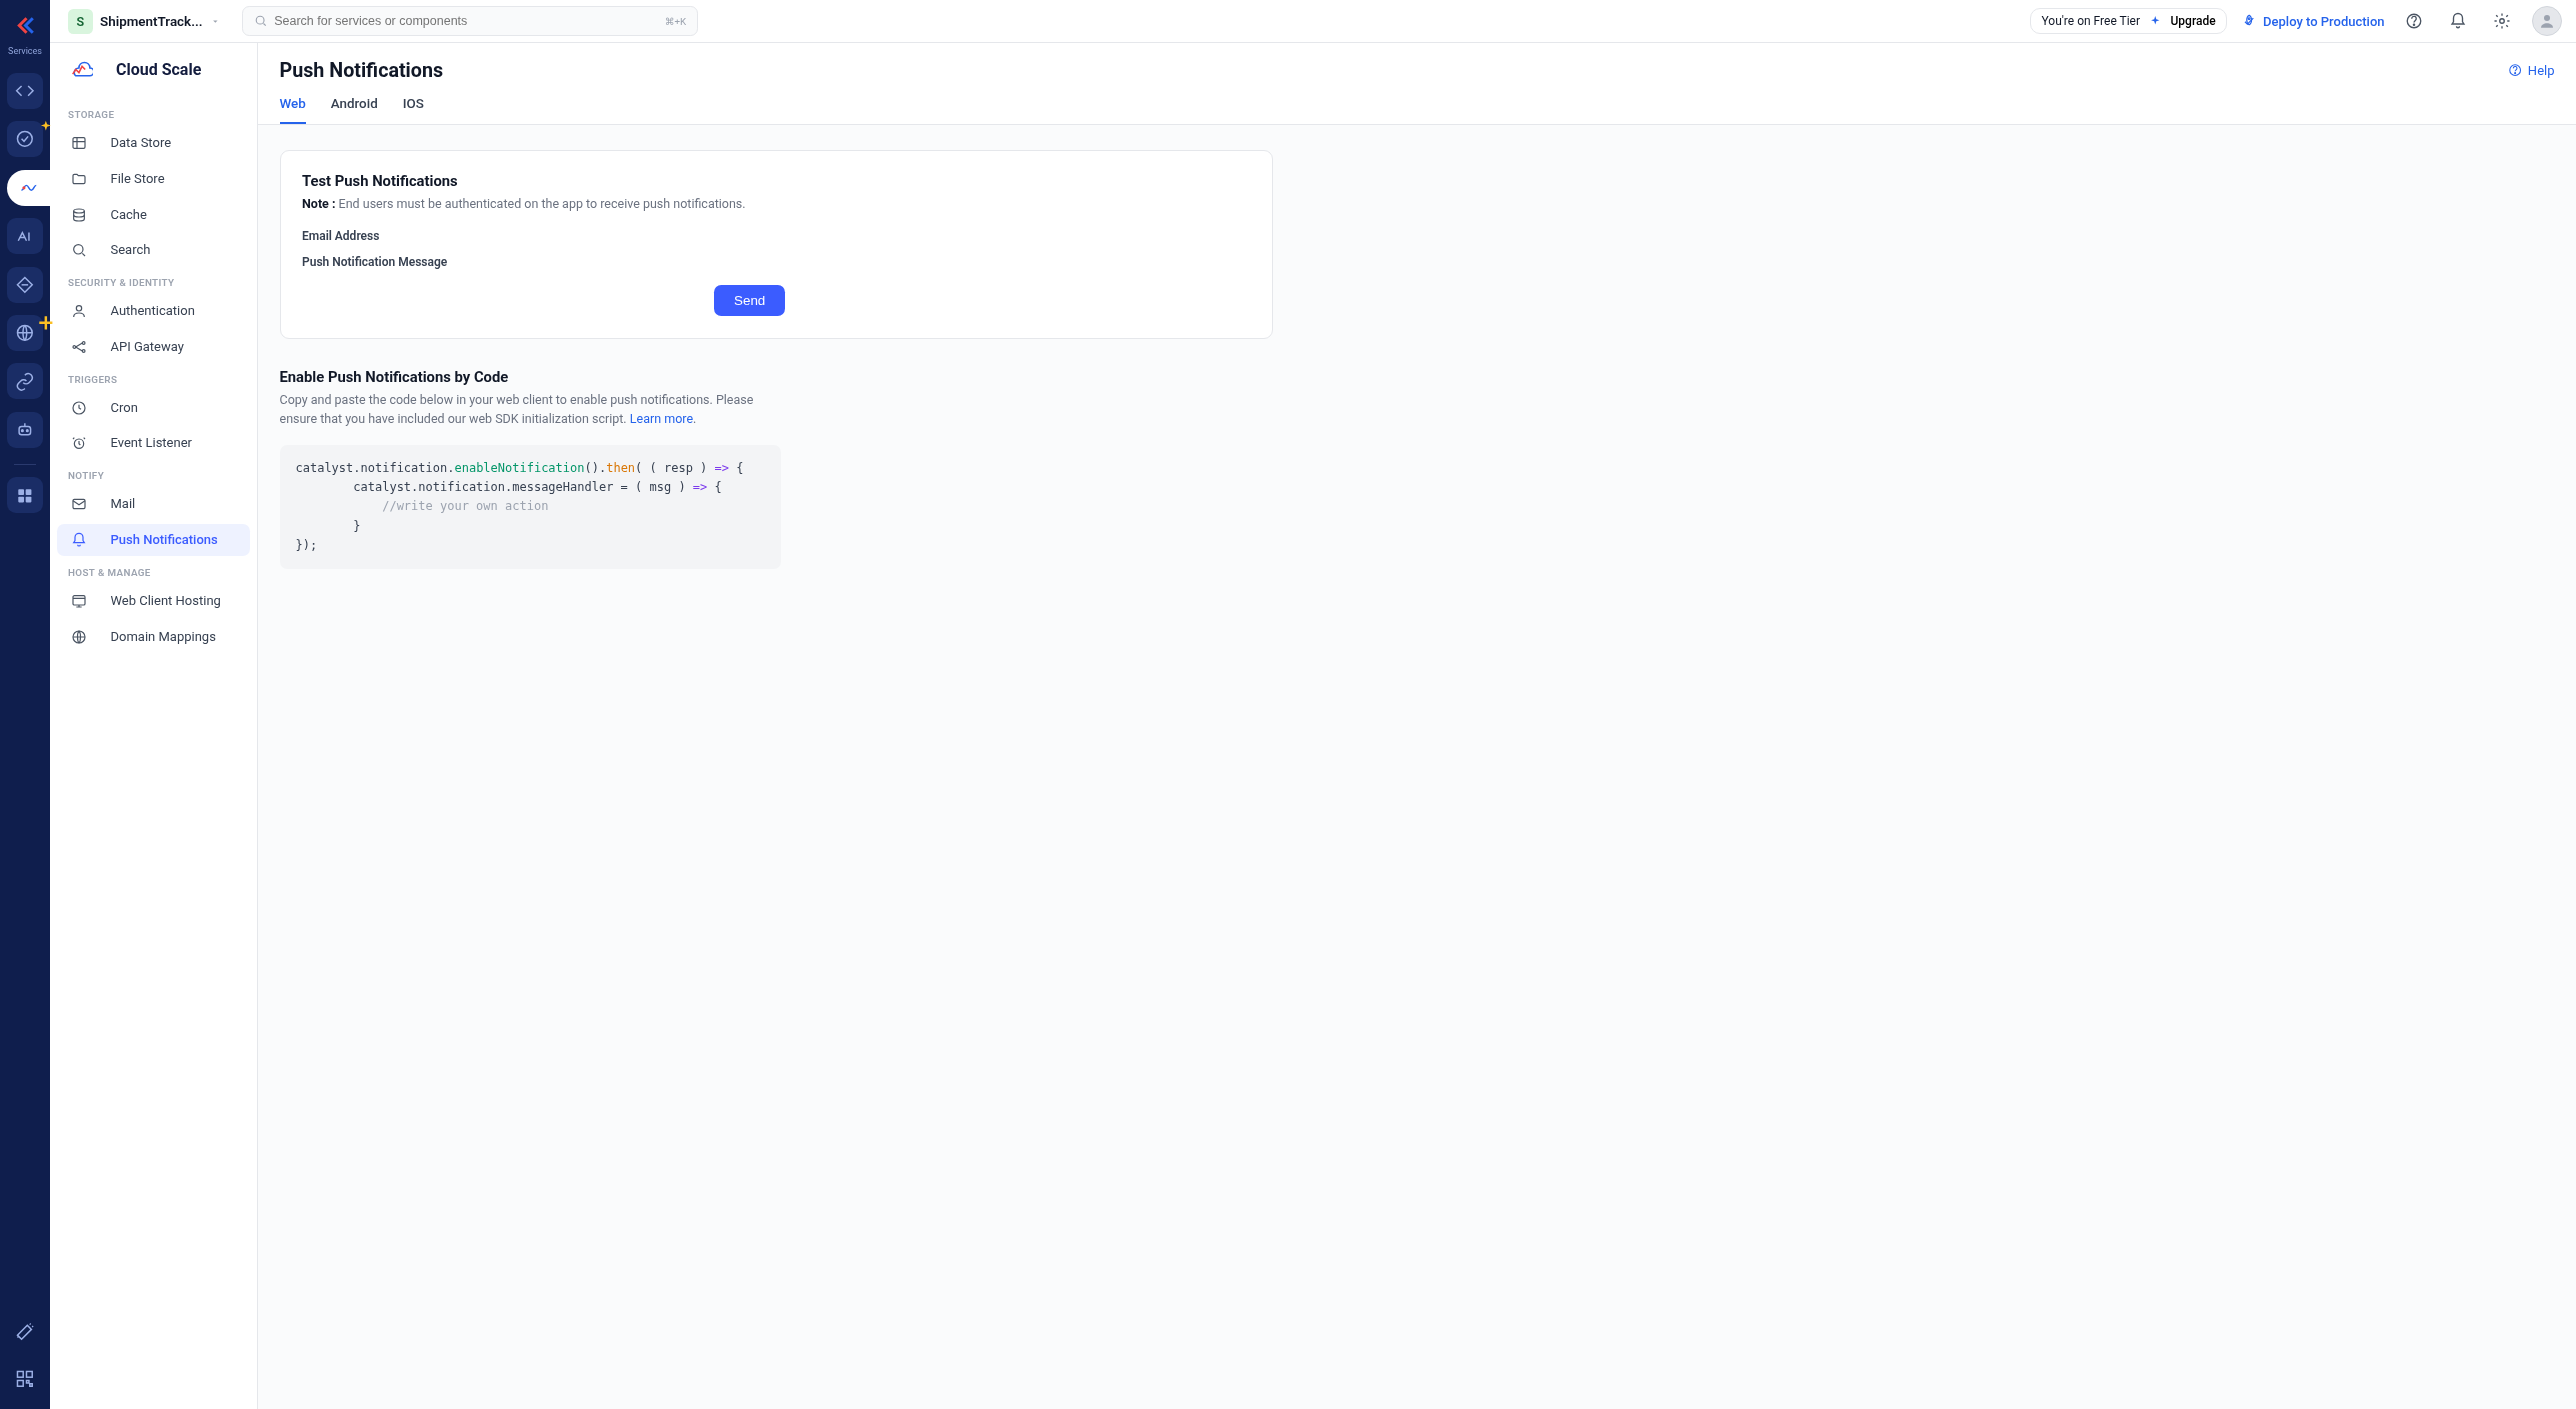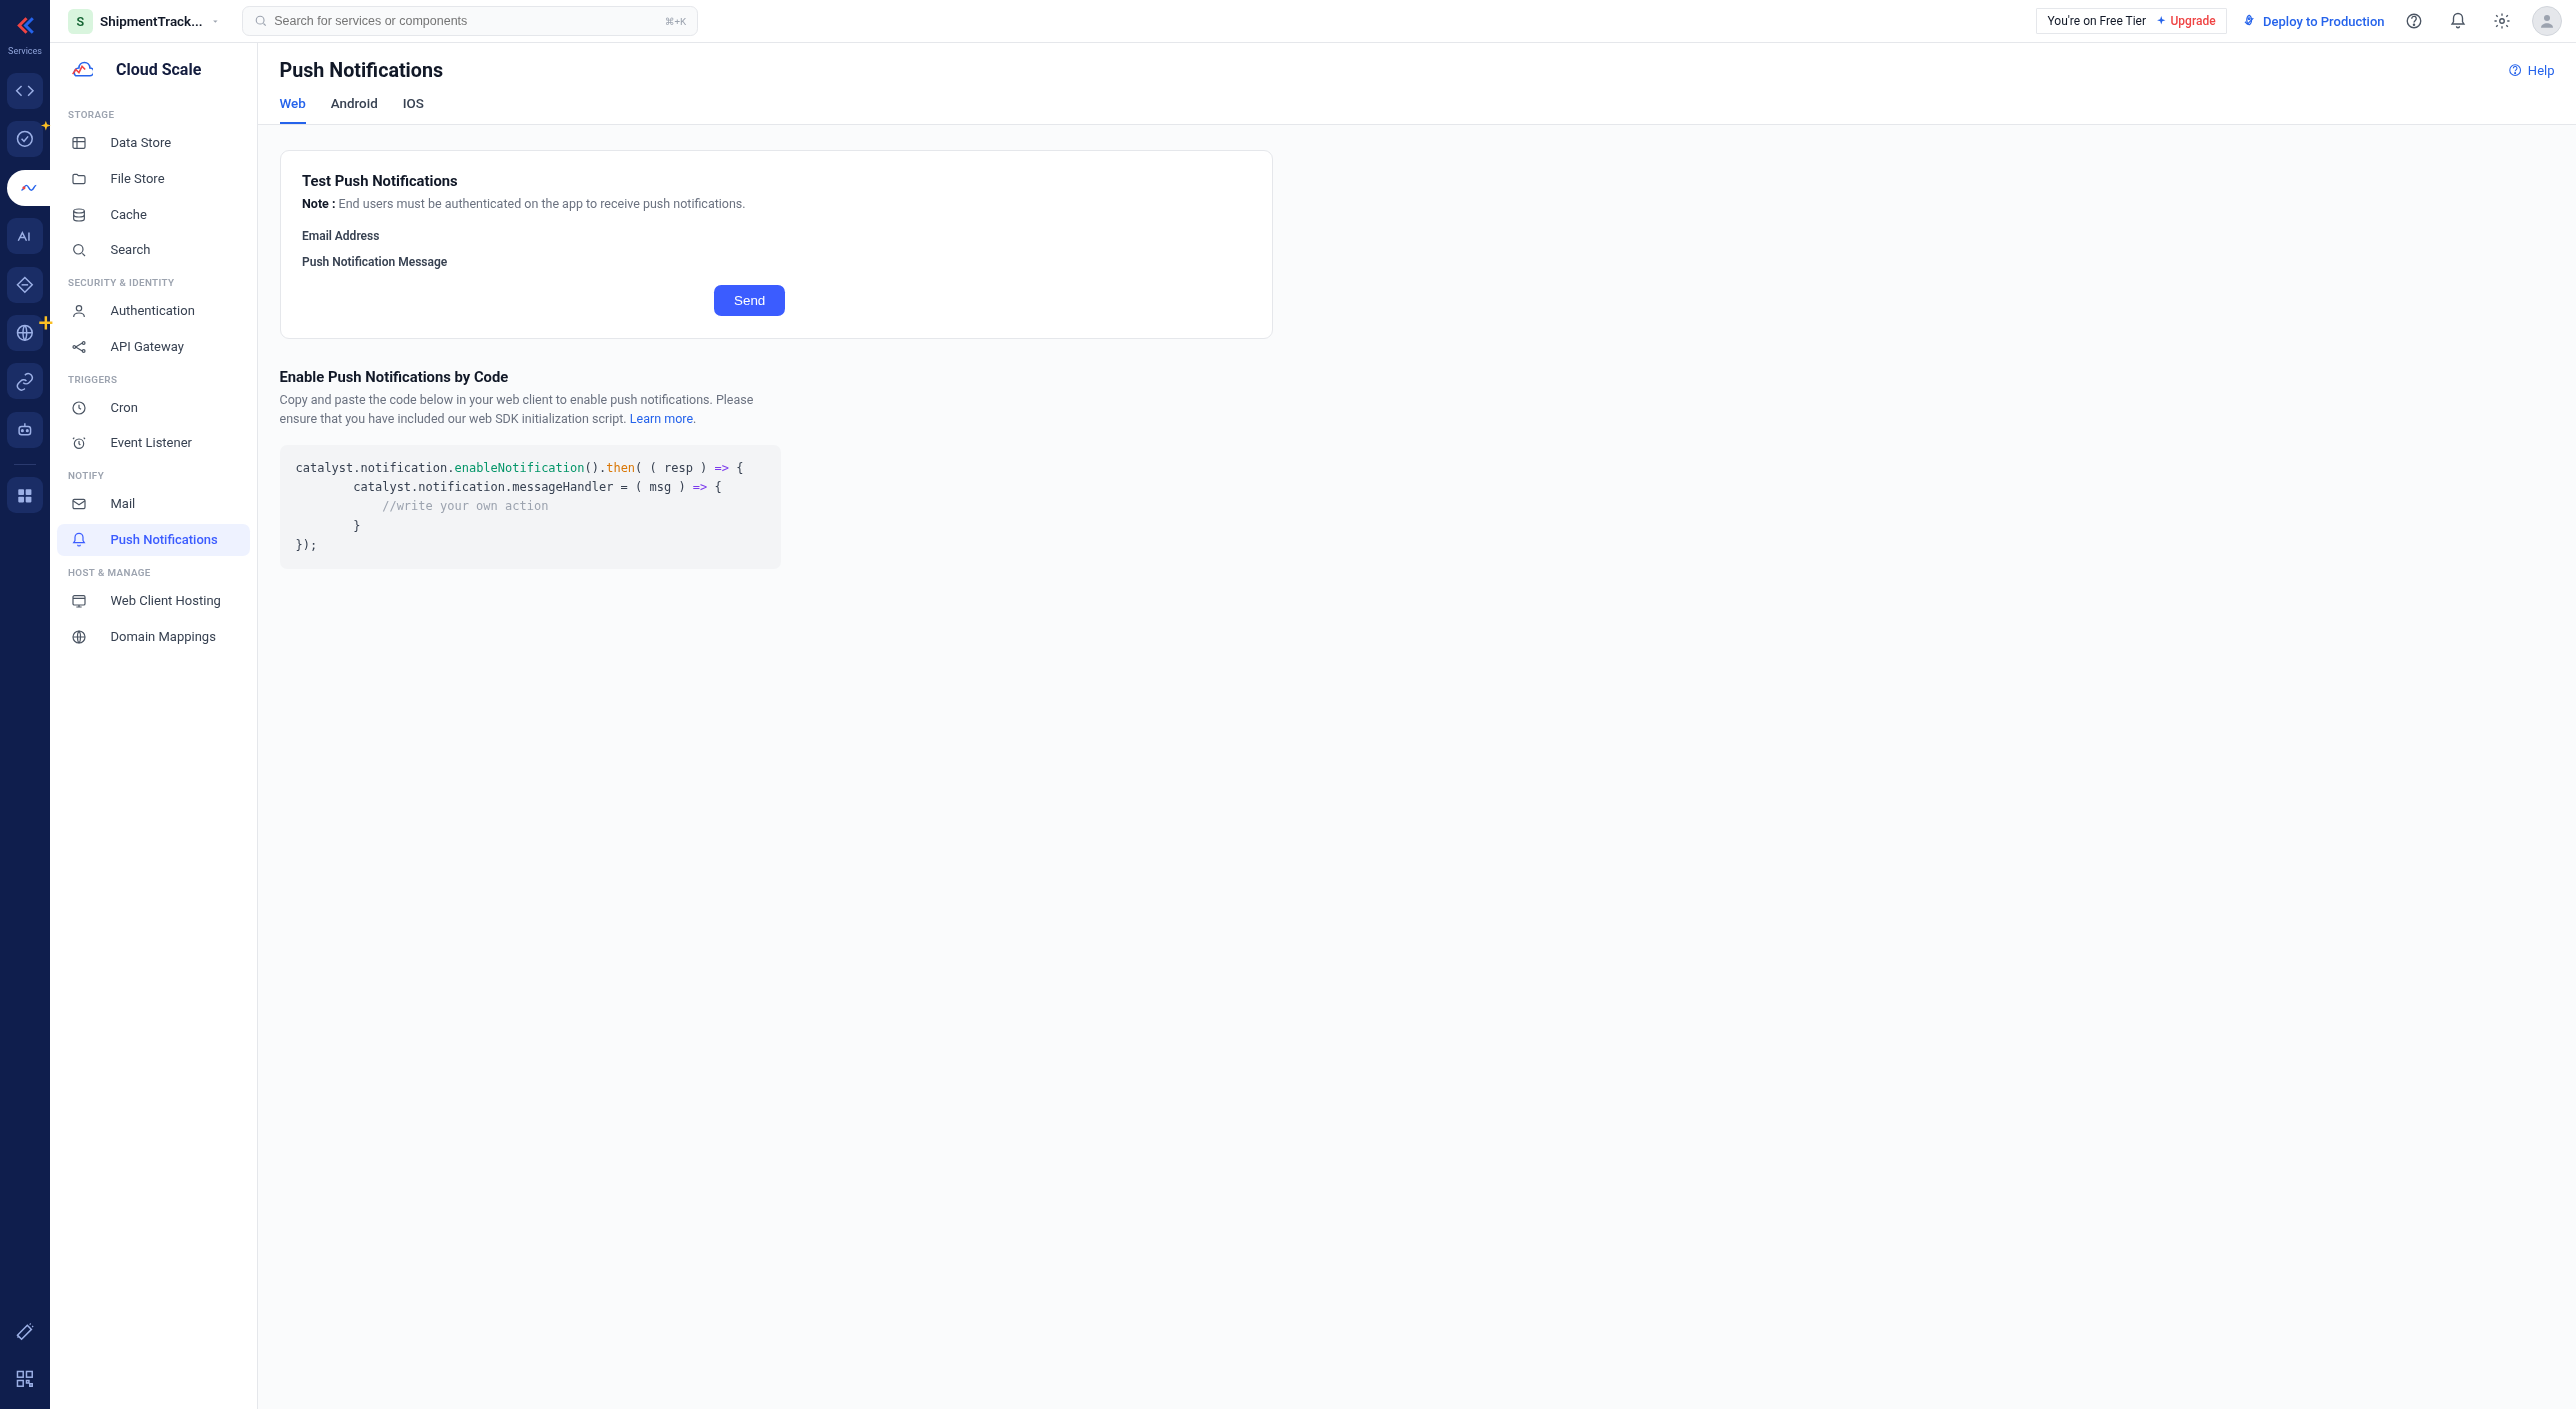--- a/index.html
+++ b/index.html
@@ -127,26 +127,26 @@
   padding: 0 10.7px; gap: 7.2px;
   color: #9ca3af;
 }
 .search-box input {
   flex: 1; border: none; background: transparent; outline: none;
   font-size: 12.5px; color: #374151;
 }
 .kbd { font-size: 9.8px; color: #9ca3af; border: none; padding: 0; }
 .topbar-spacer { flex: 1; }
 .tier-box {
-  border: 0.9px solid #e5e7eb; border-radius: 1px;
+  border: 0.9px solid #e5e7eb; border-radius: 10px;
   padding: 5.4px 10.7px; display: flex; align-items: center; gap: 9px;
   font-size: 12px;
 }
 .tier-box .free { color: #111827; }
-.tier-box .upgrade { color: #ef4444; font-weight: 500; display:flex; align-items:center; gap:3px; }
+.tier-box .upgrade { color: #000000; font-weight: 500; display:flex; align-items:center; gap:9px; }
 .deploy-link { color: #2563eb; font-weight: 500; display:flex; align-items:center; gap:7.2px; cursor:pointer; font-size: 13px; }
 .topbar-icon { width: 30px; height: 30px; display:flex; align-items:center; justify-content:center; color:#4b5563; cursor:pointer; }
 .avatar { width: 30px; height: 30px; border-radius: 50%; background: #e5e7eb; border: 0.9px solid #d1d5db; display:flex; align-items:center; justify-content:center; color:#9ca3af; cursor:pointer; }
 
 
 .main {
   flex: 1;
   padding-top: 43px;
   overflow-y: auto;
   display: flex; flex-direction: column;

